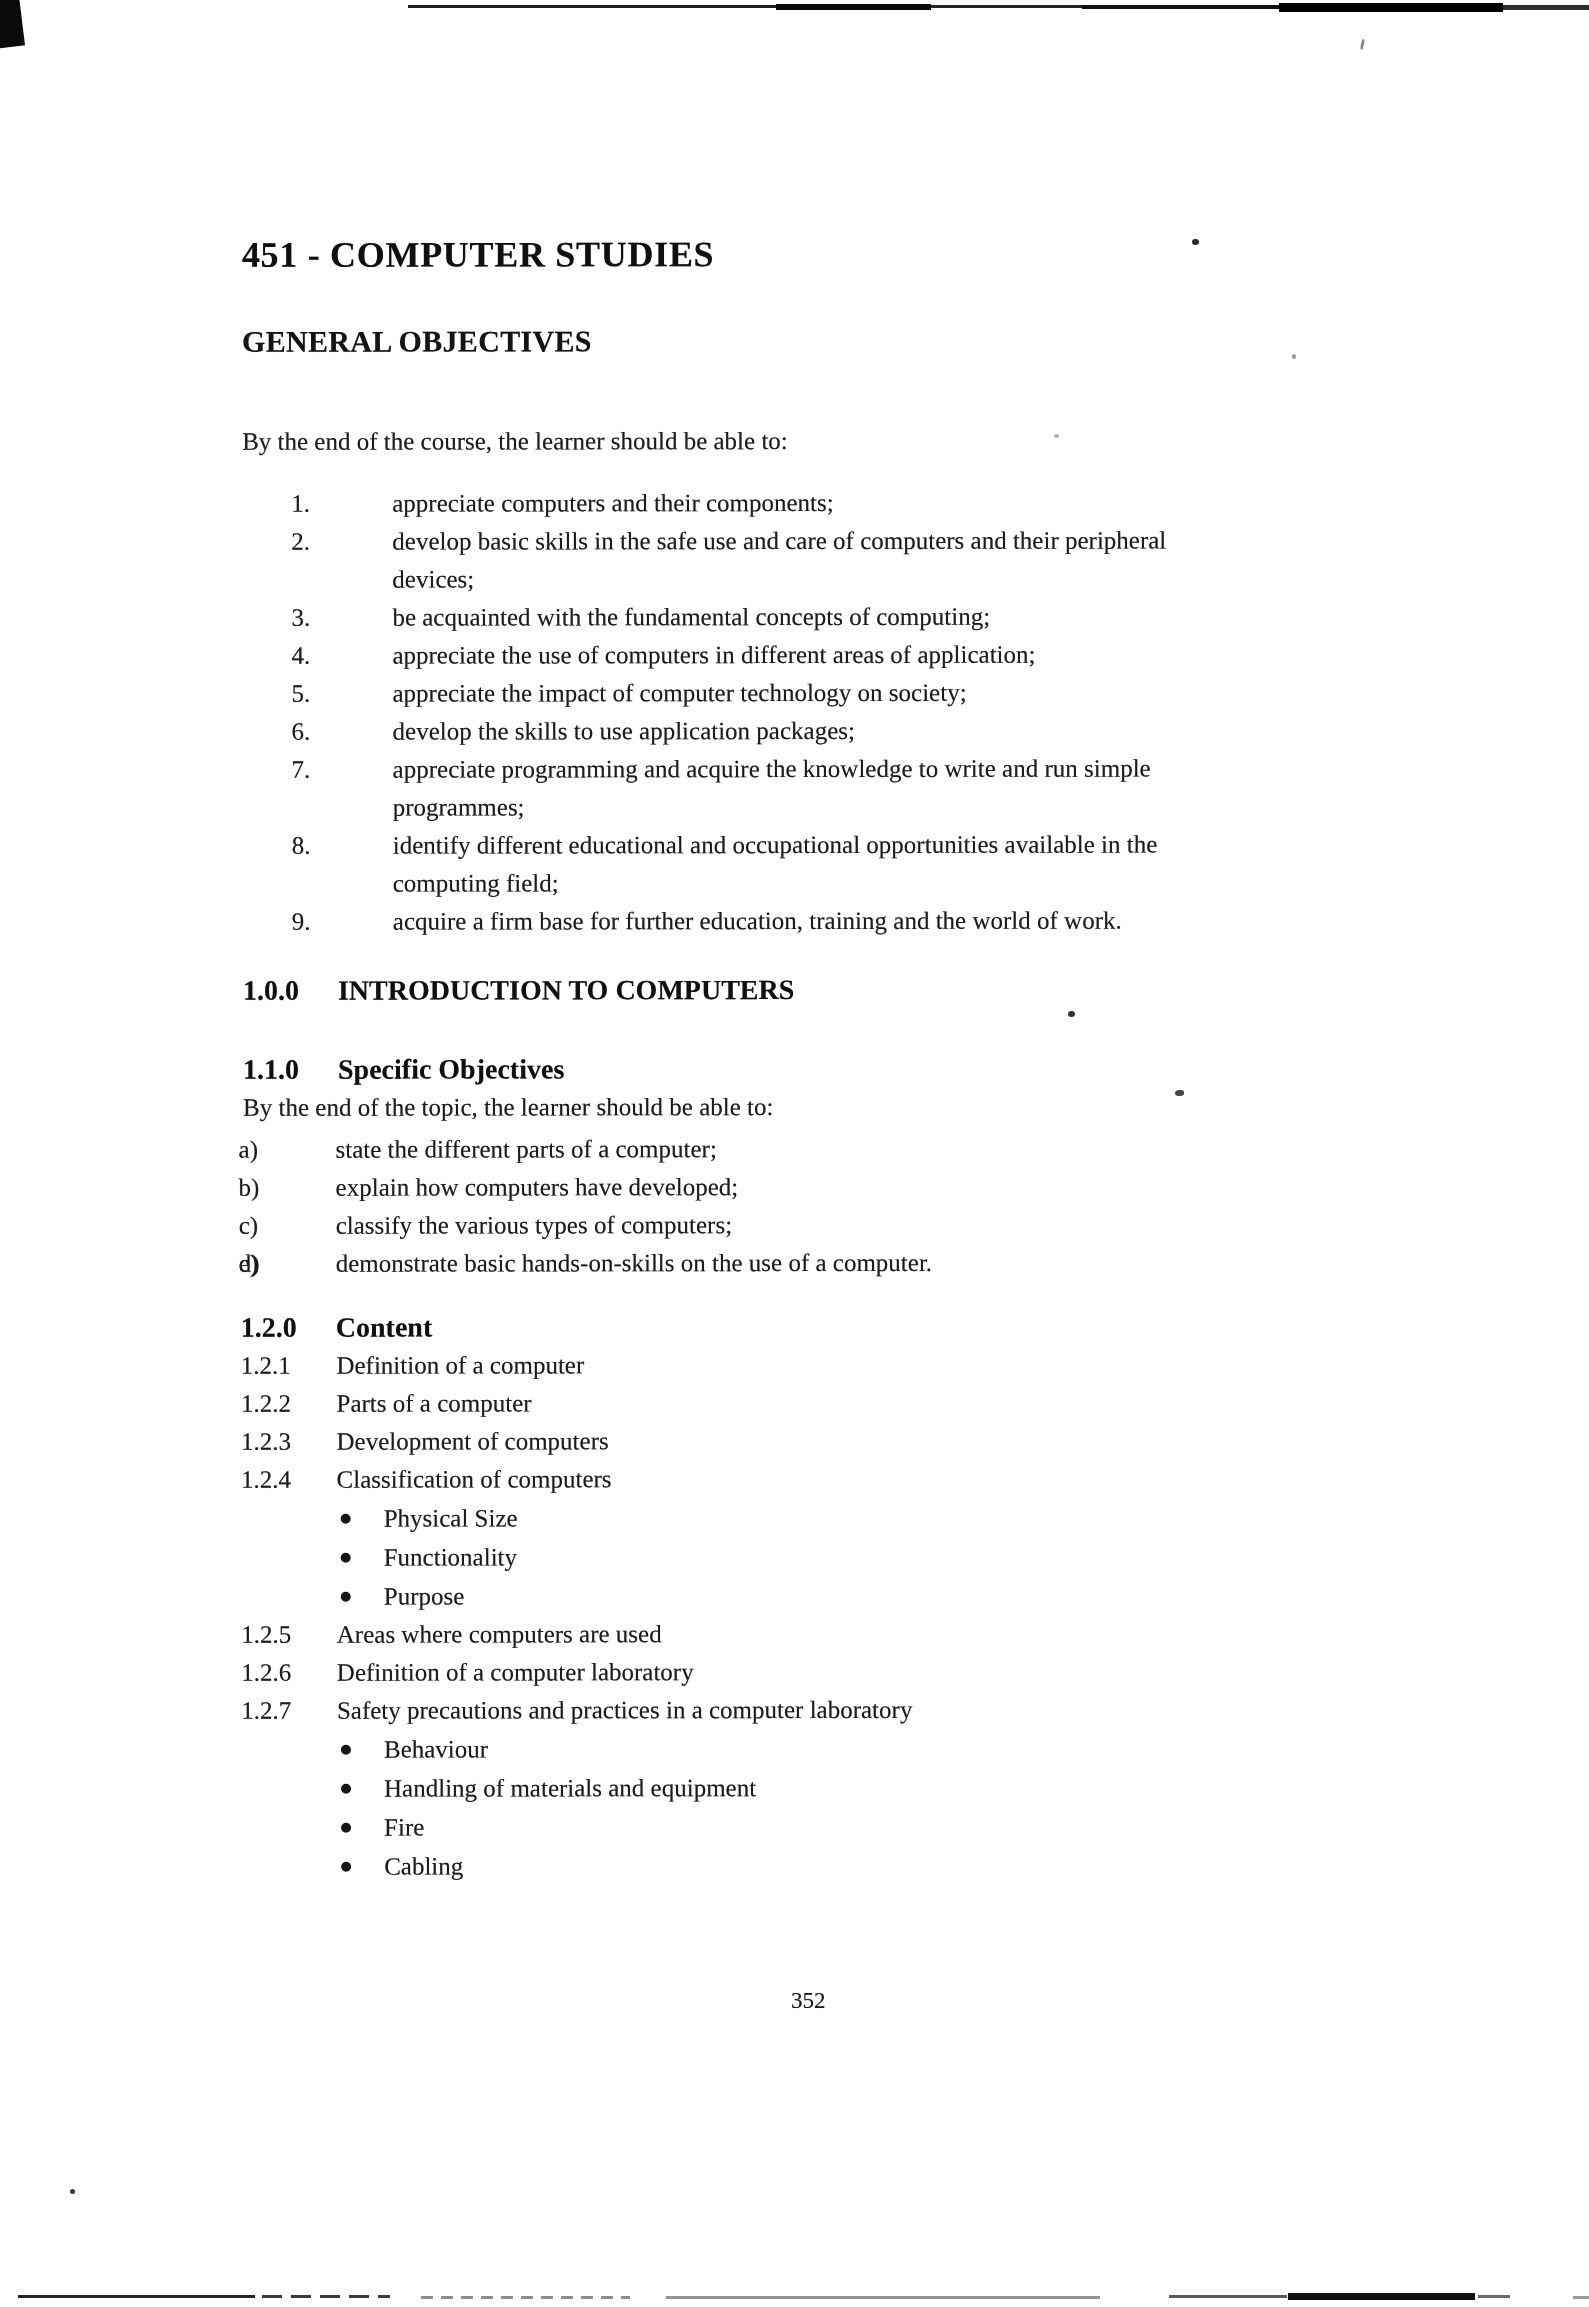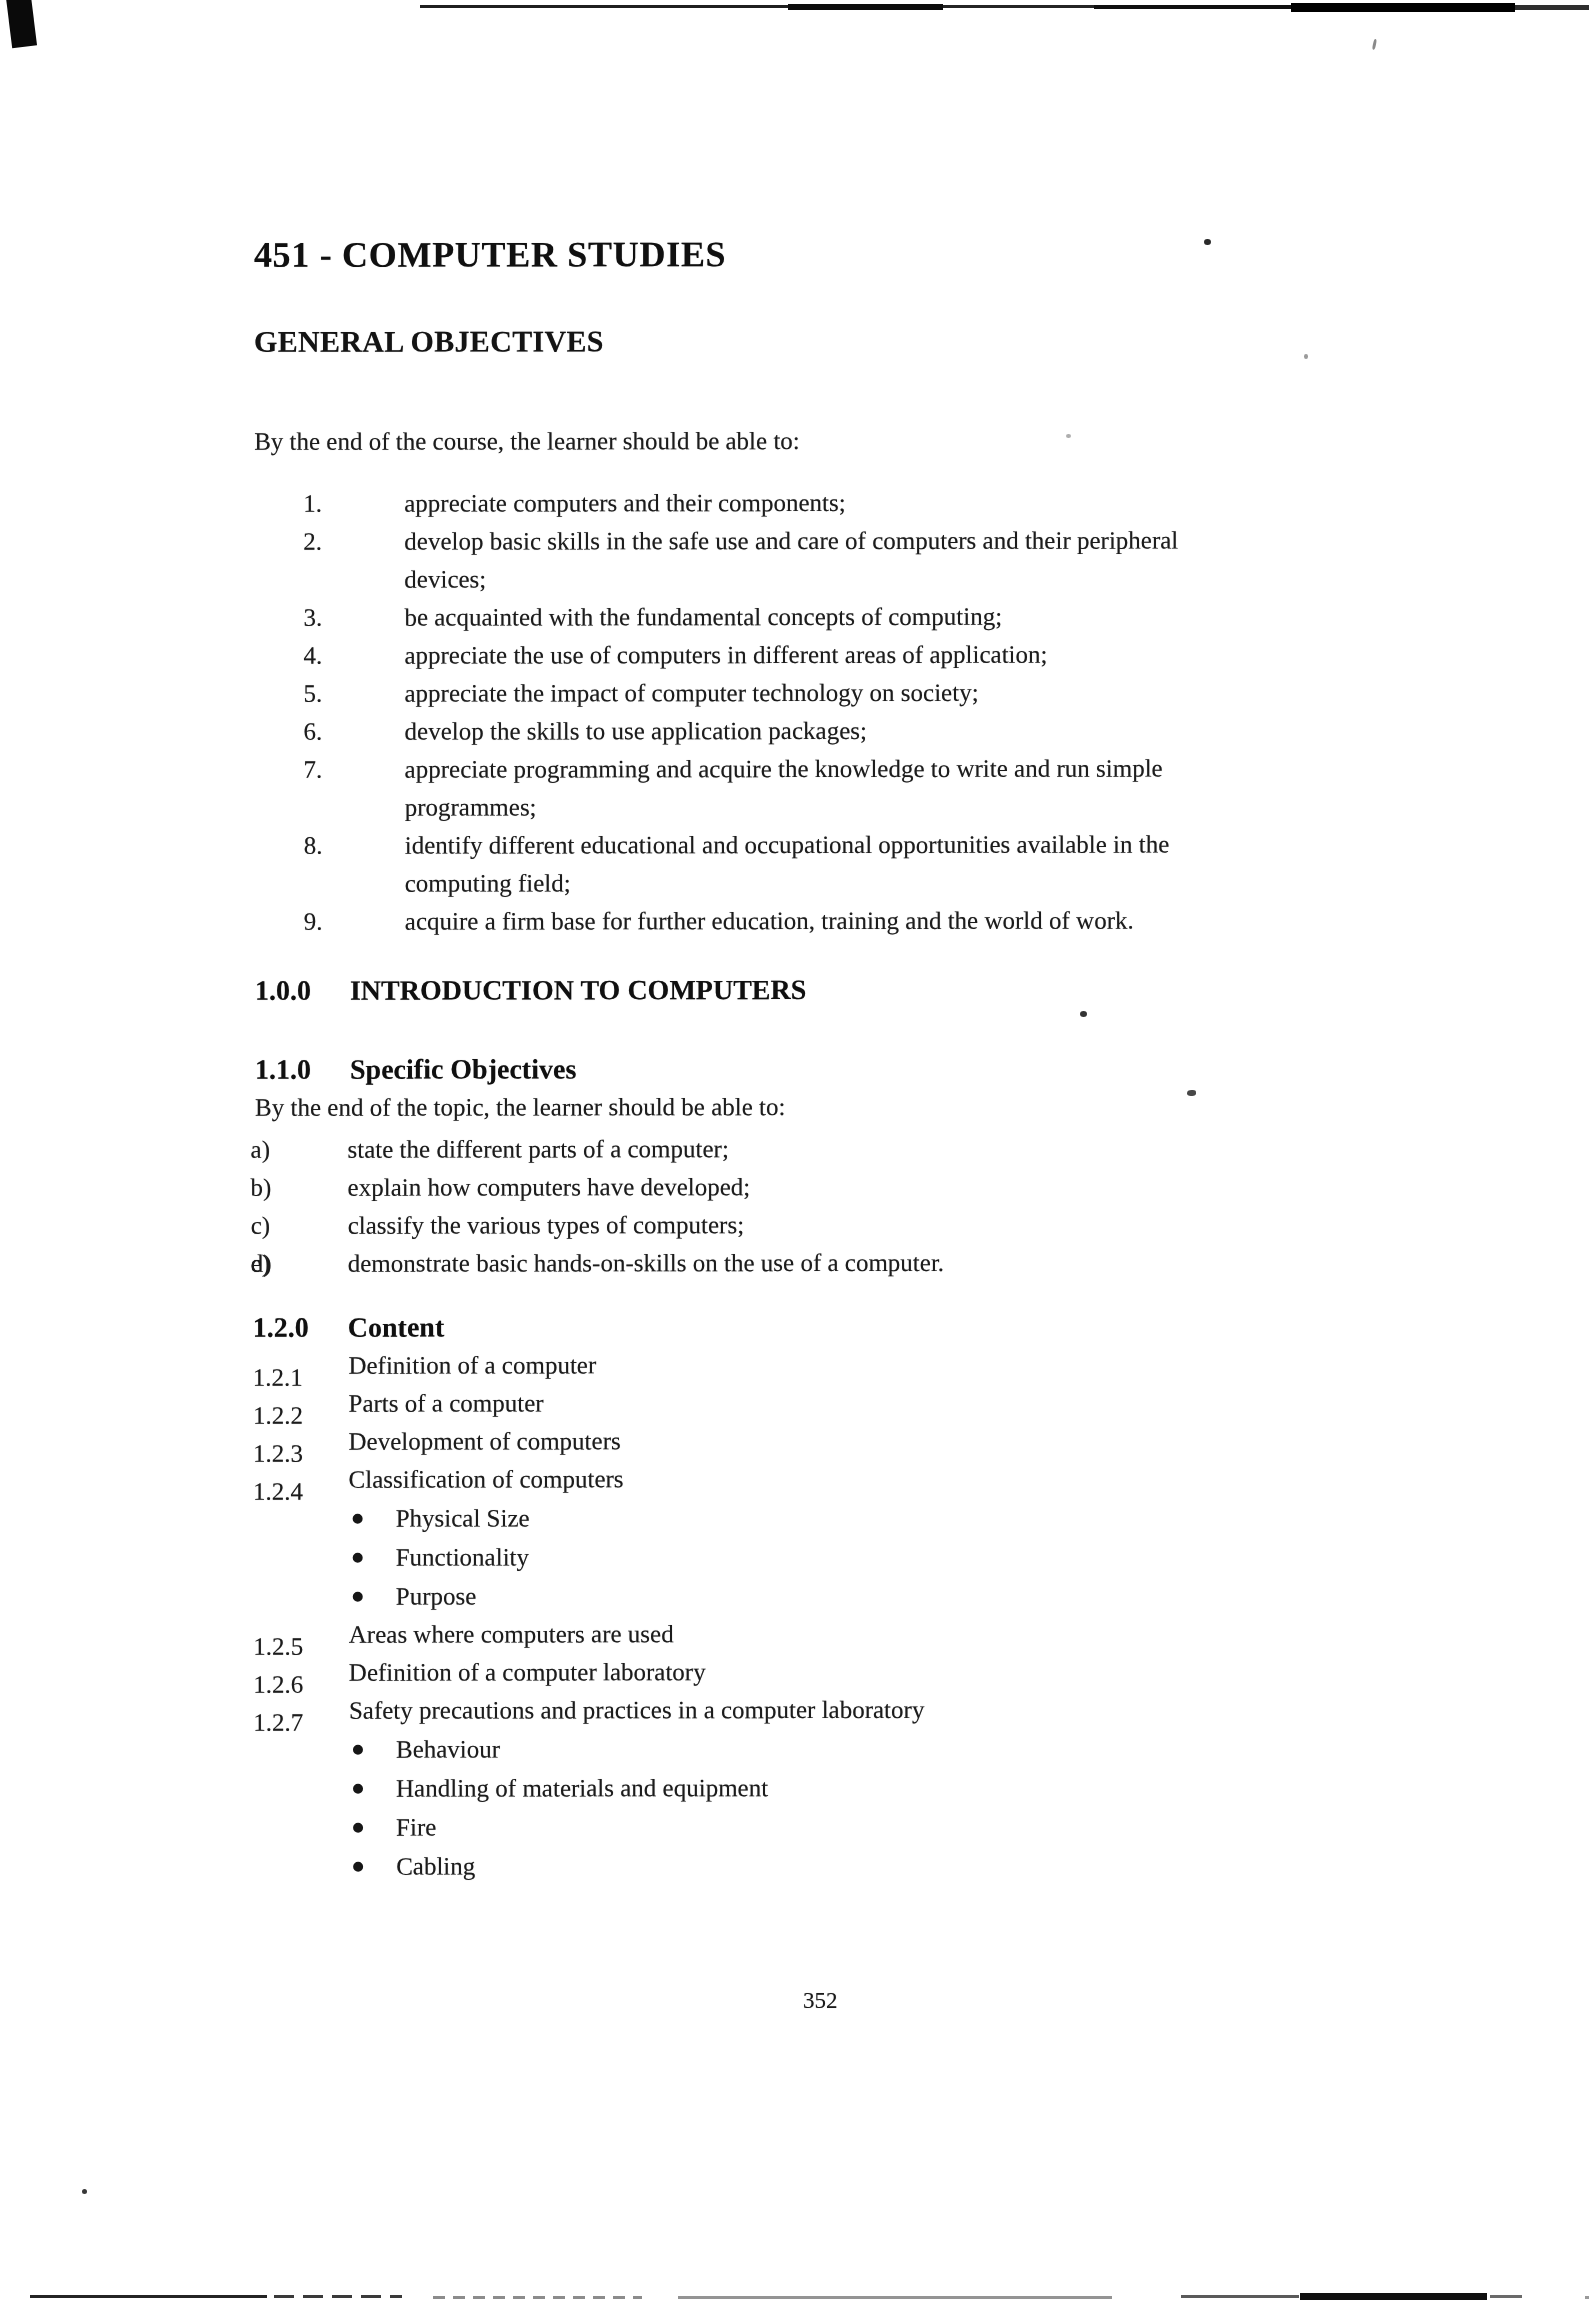--- a/index.html
+++ b/index.html
@@ -1,21 +1,21 @@
 <!DOCTYPE html>
 <html style="font-size:10.5px"><head>
 <meta charset="utf-8">
 <style>
   html,body{margin:0;padding:0;}
   body{
     width:1590px;height:2307px;position:relative;overflow:hidden;
     background:#ffffff;color:#1c1c1c;
     font-family:"Liberation Serif","DejaVu Serif",serif;
   }
-  .page{position:absolute;inset:0;margin-left:12px;}
+  .page{position:absolute;inset:0;}
   
   .artifact{position:absolute;}
   .corner-mark{left:-2.6px;top:-4px;width:25px;height:51px;background:#0a0a0a;transform:rotate(-7deg);}
   .tl-a{left:408px;top:5.3px;width:368px;height:2.6px;background:#1f1f1f;}
   .tl-b{left:776px;top:4px;width:155px;height:6px;background:#0c0c0c;}
   .tl-c{left:931px;top:5.3px;width:151px;height:2.6px;background:#242424;}
   .tl-d{left:1082px;top:4.6px;width:197px;height:4.6px;background:#101010;}
   .tl-e{left:1279px;top:3.3px;width:224px;height:9.2px;background:#000;}
   .tl-f{left:1503px;top:4.6px;width:87px;height:5.3px;background:#2e2e2e;}
   .bl-a{left:18.4px;top:2295px;width:237px;height:3.3px;background:#242424;}
@@ -50,21 +50,21 @@
   .sub-head{display:flex;margin-top:41px;font-weight:bold;font-size:28px;line-height:38px;color:#101010;}
   .sub-head .num{width:95px;flex:none;}
   ul.letters{list-style:none;margin:4px 0 0 -4.6px;padding:0;font-size:25px;line-height:38px;}
   ul.letters>li{position:relative;padding-left:97px;}
   ul.letters .num{position:absolute;left:0;top:0;}
   .content-head{display:flex;margin-top:26px;font-weight:bold;font-size:28px;line-height:38px;color:#101010;}
   .content-head .num{width:95px;flex:none;margin-left:-2.6px;}
   ul.content-list{list-style:none;margin:0;padding:0;font-size:25px;line-height:38px;}
   ul.content-list>li{position:relative;}
   .ci-row{position:relative;padding-left:93px;}
-  .ci-row .num{position:absolute;left:-2.6px;top:12px;text-align:right;}
+  .ci-row .num{position:absolute;left:-2.6px;top:0;text-align:right;}
   ul.bullets{list-style:none;margin:0;padding:0;line-height:39px;}
   ul.bullets>li{position:relative;padding-left:140px;}
   .bullet-dot{position:absolute;left:97px;top:15px;width:10px;height:10px;background:#161616;border-radius:50%;}
   .page-num{position:absolute;left:791px;top:1985px;font-size:23px;line-height:32px;color:#1a1a1a;
             text-shadow:0 0 0.7px rgba(10,10,10,.4);}
 </style>
 </head>
 <body>
 
 <div class="page">

